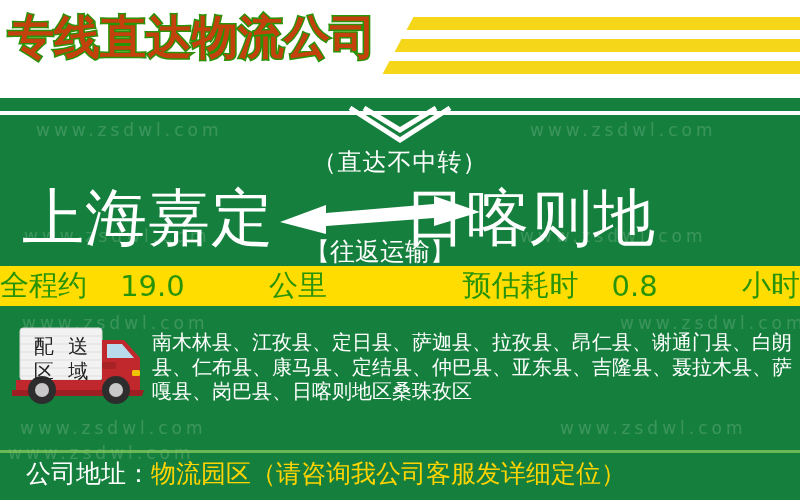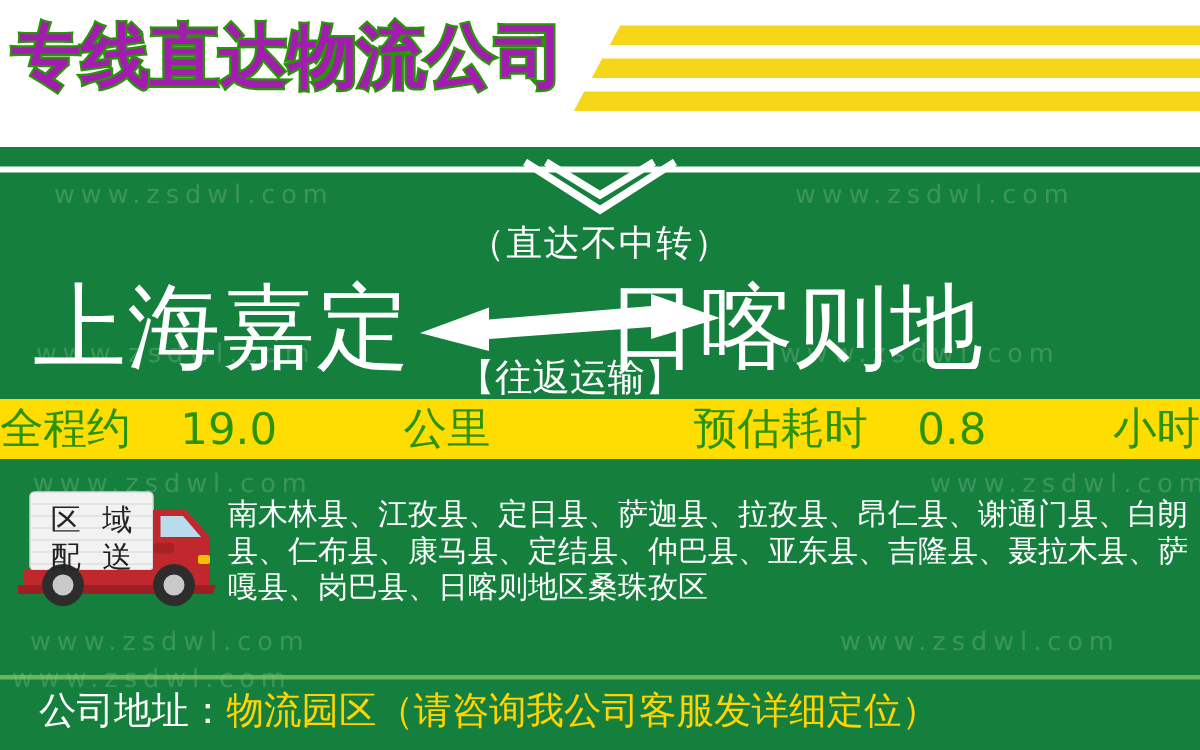--- a/index.html
+++ b/index.html
@@ -27,21 +27,21 @@
     background: #ffffff;
     overflow: hidden;
   }
   #header-title {
     position: absolute;
     left: 8px;
     top: 8px;
     font-size: 46px;
     font-weight: bold;
     letter-spacing: 0px;
-    color: #a21caf;
+    color: #c2410c;
     -webkit-text-stroke: 3px #2a9409;
     paint-order: stroke fill;
     line-height: 58px;
     white-space: nowrap;
   }
   .stripe {
     position: absolute;
     right: -10px;
     height: 13px;
     background: #f5d618;
@@ -293,22 +293,22 @@
 
       <path d="M8,54 L132,54 L132,64 L8,64 Z" fill="#c0282d"></path>
       <path d="M4,64 L136,64 L134,70 L4,70 Z" fill="#9e1f23"></path>
 
       <circle cx="34" cy="64" r="14" fill="#2d2d2d"></circle>
       <circle cx="34" cy="64" r="7" fill="#c9c9c9"></circle>
       <circle cx="108" cy="64" r="14" fill="#2d2d2d"></circle>
       <circle cx="108" cy="64" r="7" fill="#c9c9c9"></circle>
     </svg>
     <div id="truck-label">
+      <div>配 送</div>
       <div>区 域</div>
-      <div>配 送</div>
     </div>
 
     <div id="delivery-area">南木林县、江孜县、定日县、萨迦县、拉孜县、昂仁县、谢通门县、白朗县、仁布县、康马县、定结县、仲巴县、亚东县、吉隆县、聂拉木县、萨嘎县、岗巴县、日喀则地区桑珠孜区</div>
 
     <div id="footer-divider"></div>
     <div id="footer">
       <span class="fl">公司地址：</span><span class="fv">物流园区（请咨询我公司客服发详细定位）</span>
     </div>
 
   </div>

